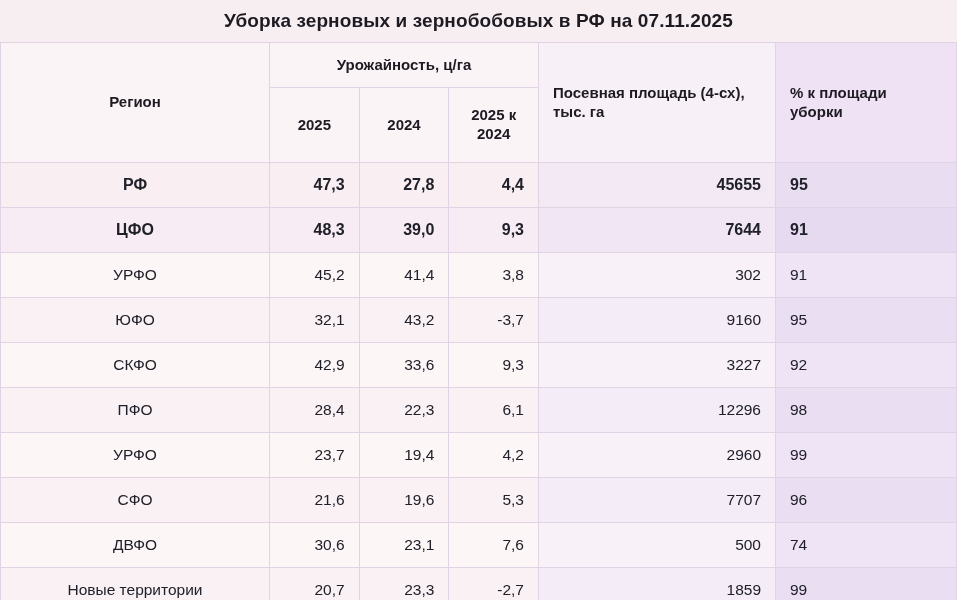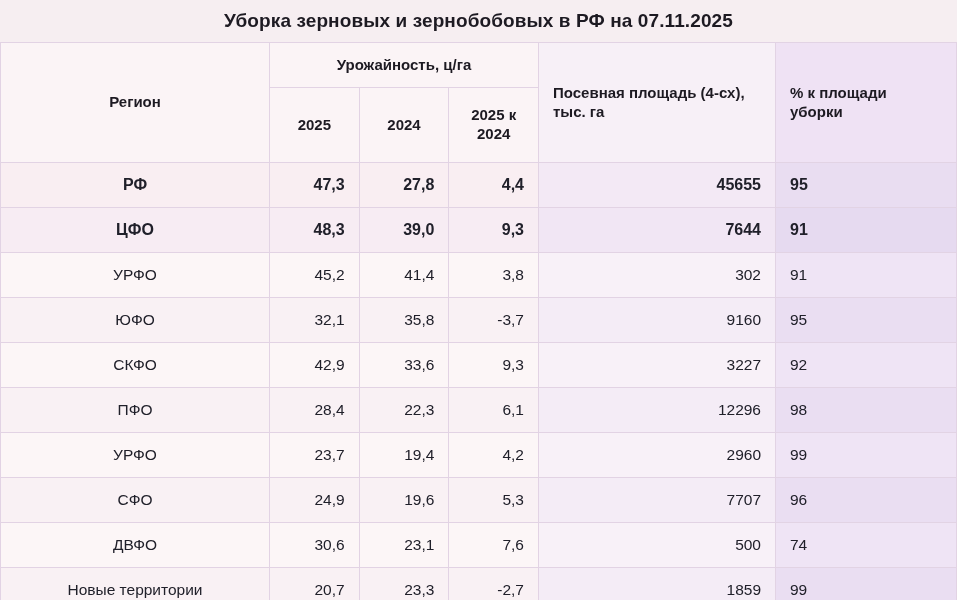--- a/index.html
+++ b/index.html
@@ -205,21 +205,21 @@
           <td class="region">УРФО</td>
           <td class="num">45,2</td>
           <td class="num">41,4</td>
           <td class="num">3,8</td>
           <td class="area">302</td>
           <td class="pct">91</td>
         </tr>
         <tr class="alt">
           <td class="region">ЮФО</td>
           <td class="num">32,1</td>
-          <td class="num">35,8</td>
+          <td class="num">43,2</td>
           <td class="num">-3,7</td>
           <td class="area">9160</td>
           <td class="pct">95</td>
         </tr>
         <tr class="">
           <td class="region">СКФО</td>
           <td class="num">42,9</td>
           <td class="num">33,6</td>
           <td class="num">9,3</td>
           <td class="area">3227</td>
@@ -236,21 +236,21 @@
         <tr class="">
           <td class="region">УРФО</td>
           <td class="num">23,7</td>
           <td class="num">19,4</td>
           <td class="num">4,2</td>
           <td class="area">2960</td>
           <td class="pct">99</td>
         </tr>
         <tr class="alt">
           <td class="region">СФО</td>
-          <td class="num">24,9</td>
+          <td class="num">21,6</td>
           <td class="num">19,6</td>
           <td class="num">5,3</td>
           <td class="area">7707</td>
           <td class="pct">96</td>
         </tr>
         <tr class="">
           <td class="region">ДВФО</td>
           <td class="num">30,6</td>
           <td class="num">23,1</td>
           <td class="num">7,6</td>

